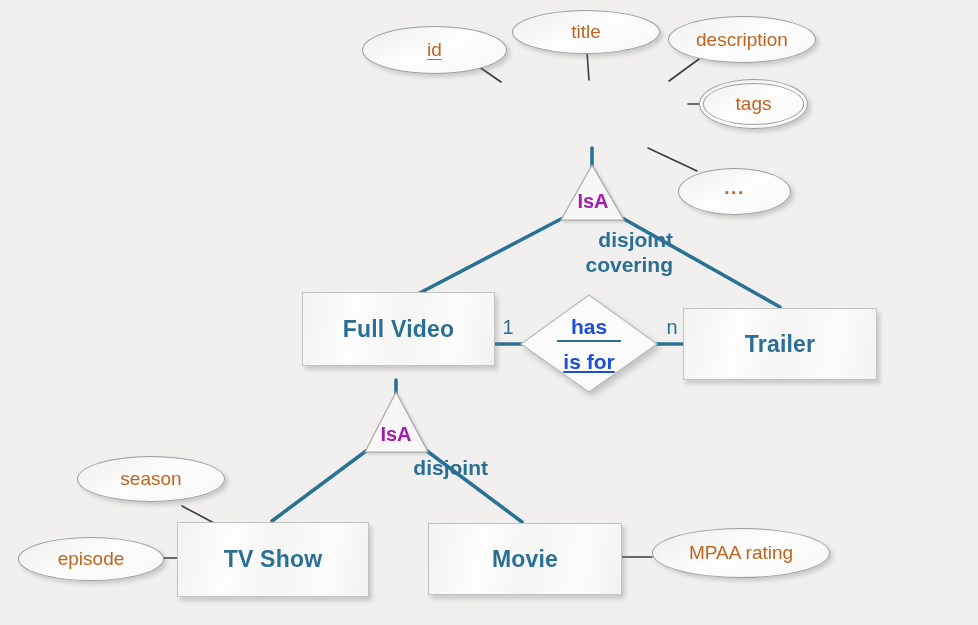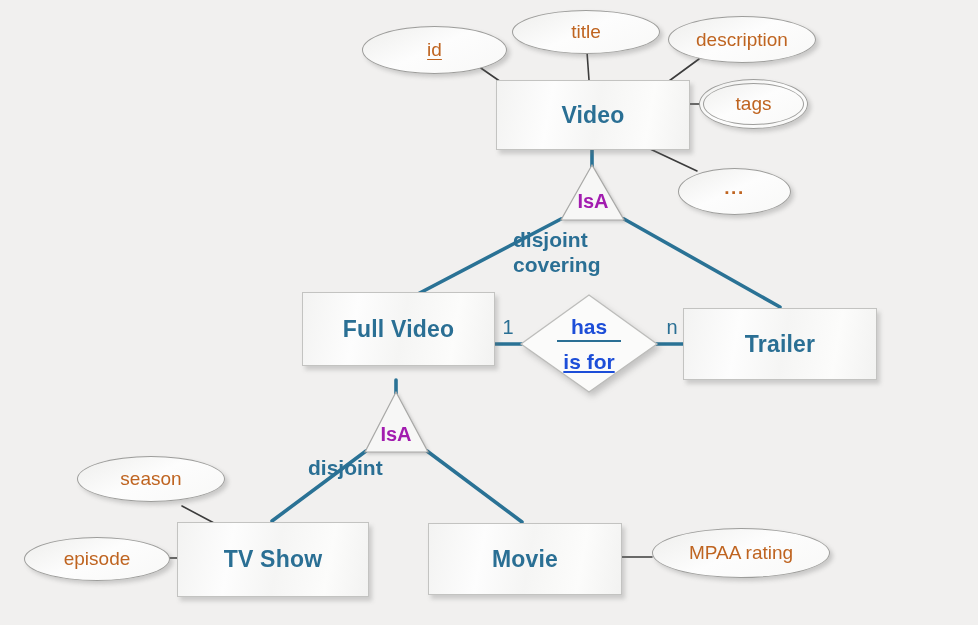--- a/index.html
+++ b/index.html
@@ -51,21 +51,21 @@
   .attr .key{text-decoration:underline;text-underline-offset:3px;}
   .attr .dots{font-weight:bold;letter-spacing:1.5px;line-height:4px;padding-bottom:8px;}
   .isa-label{
     position:absolute;z-index:2;
     font-size:20px;font-weight:600;color:#a21caf;
     display:flex;align-items:center;justify-content:center;
   }
   .constraint{
     position:absolute;z-index:2;
     font-size:21px;font-weight:600;color:#2a6f94;
-    text-align:left;line-height:25px;white-space:nowrap;
+    text-align:right;line-height:25px;white-space:nowrap;
   }
   .cardinality{
     position:absolute;z-index:2;
     font-size:20px;color:#2a6f94;
     display:flex;align-items:flex-end;justify-content:center;
   }
   .diamond-label{
     position:absolute;z-index:2;
     display:flex;flex-direction:column;align-items:center;justify-content:center;
     font-size:21px;font-weight:bold;color:#1d4ed8;line-height:23px;
@@ -100,23 +100,20 @@
     <line class="blue-line" x1="396" y1="380" x2="396" y2="394"></line>
     <line class="blue-line" x1="366" y1="451" x2="272" y2="521"></line>
     <line class="blue-line" x1="427" y1="451" x2="522" y2="522"></line>
 
     <polygon class="isa-triangle" points="592,165 561,220 624,220"></polygon>
     <polygon class="isa-triangle" points="396,392 365,452 428,452"></polygon>
 
     <polygon class="rel-diamond" points="521,344 589,295 657,344 589,392"></polygon>
   </svg>
 
-  <div class="entity" style="left:496px;top:80px;width:192px;height:68px;">
-    <span>Video</span>
-  </div>
   <div class="entity" style="left:302px;top:292px;width:191px;height:72px;">
     <span>Full Video</span>
   </div>
   <div class="entity" style="left:683px;top:308px;width:192px;height:70px;">
     <span>Trailer</span>
   </div>
   <div class="entity" style="left:177px;top:522px;width:190px;height:73px;text-align:right;">
     <span>TV Show</span>
   </div>
   <div class="entity" style="left:428px;top:523px;width:192px;height:70px;">
@@ -134,21 +131,21 @@
   </div>
   <div class="attr double" style="left:699px;top:79px;width:107px;height:48px;">
     <span>tags</span>
   </div>
   <div class="attr" style="left:678px;top:168px;width:111px;height:45px;">
     <span class="dots">...</span>
   </div>
   <div class="attr" style="left:77px;top:456px;width:146px;height:44px;">
     <span>season</span>
   </div>
-  <div class="attr" style="left:24px;top:537px;width:144px;height:42px;">
+  <div class="attr" style="left:18px;top:537px;width:144px;height:42px;">
     <span>episode</span>
   </div>
   <div class="attr" style="left:652px;top:528px;width:176px;height:48px;">
     <span>MPAA rating</span>
   </div>
 
   <div class="isa-label" style="left:572px;top:186px;width:42px;height:30px;">IsA</div>
   <div class="isa-label" style="left:375px;top:419px;width:42px;height:30px;">IsA</div>
 
   <div class="constraint" style="left:513px;top:227px;width:160px;">

